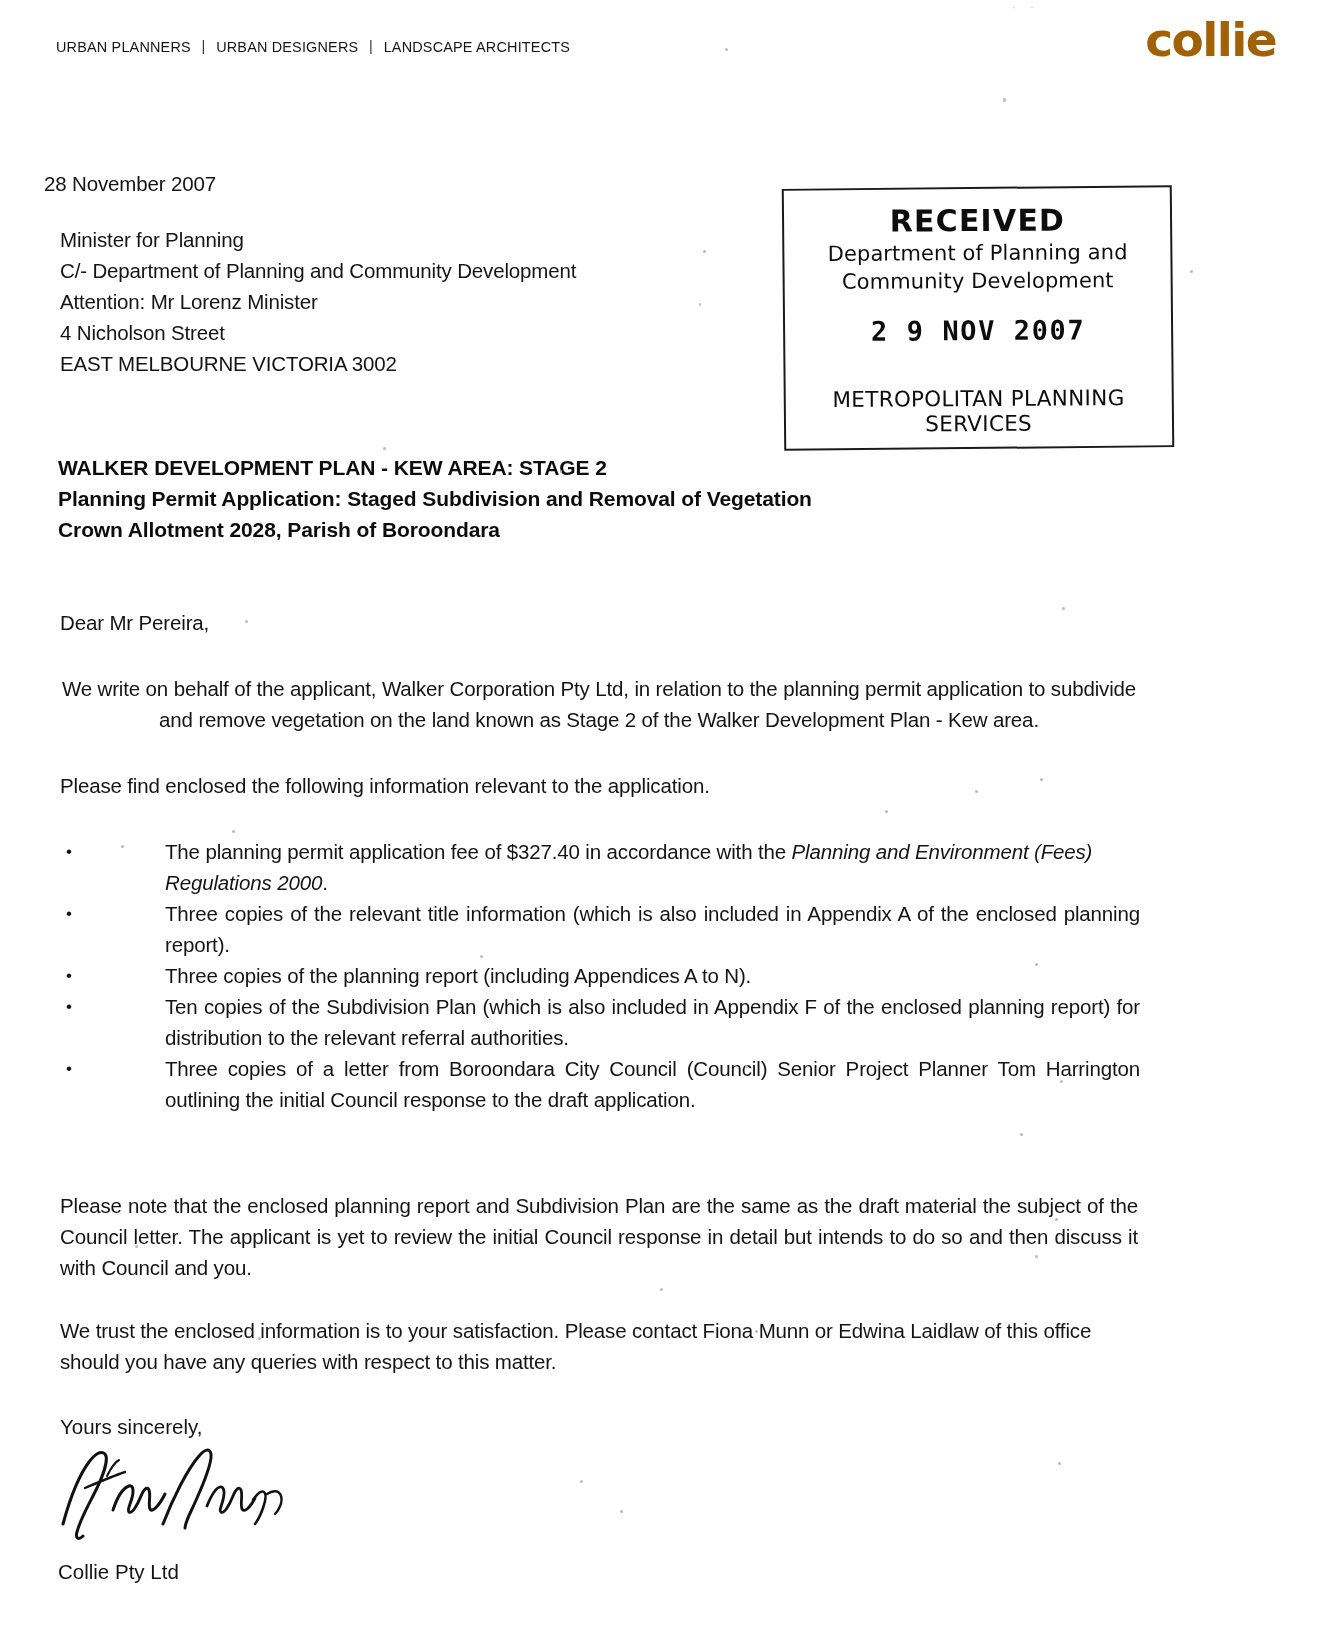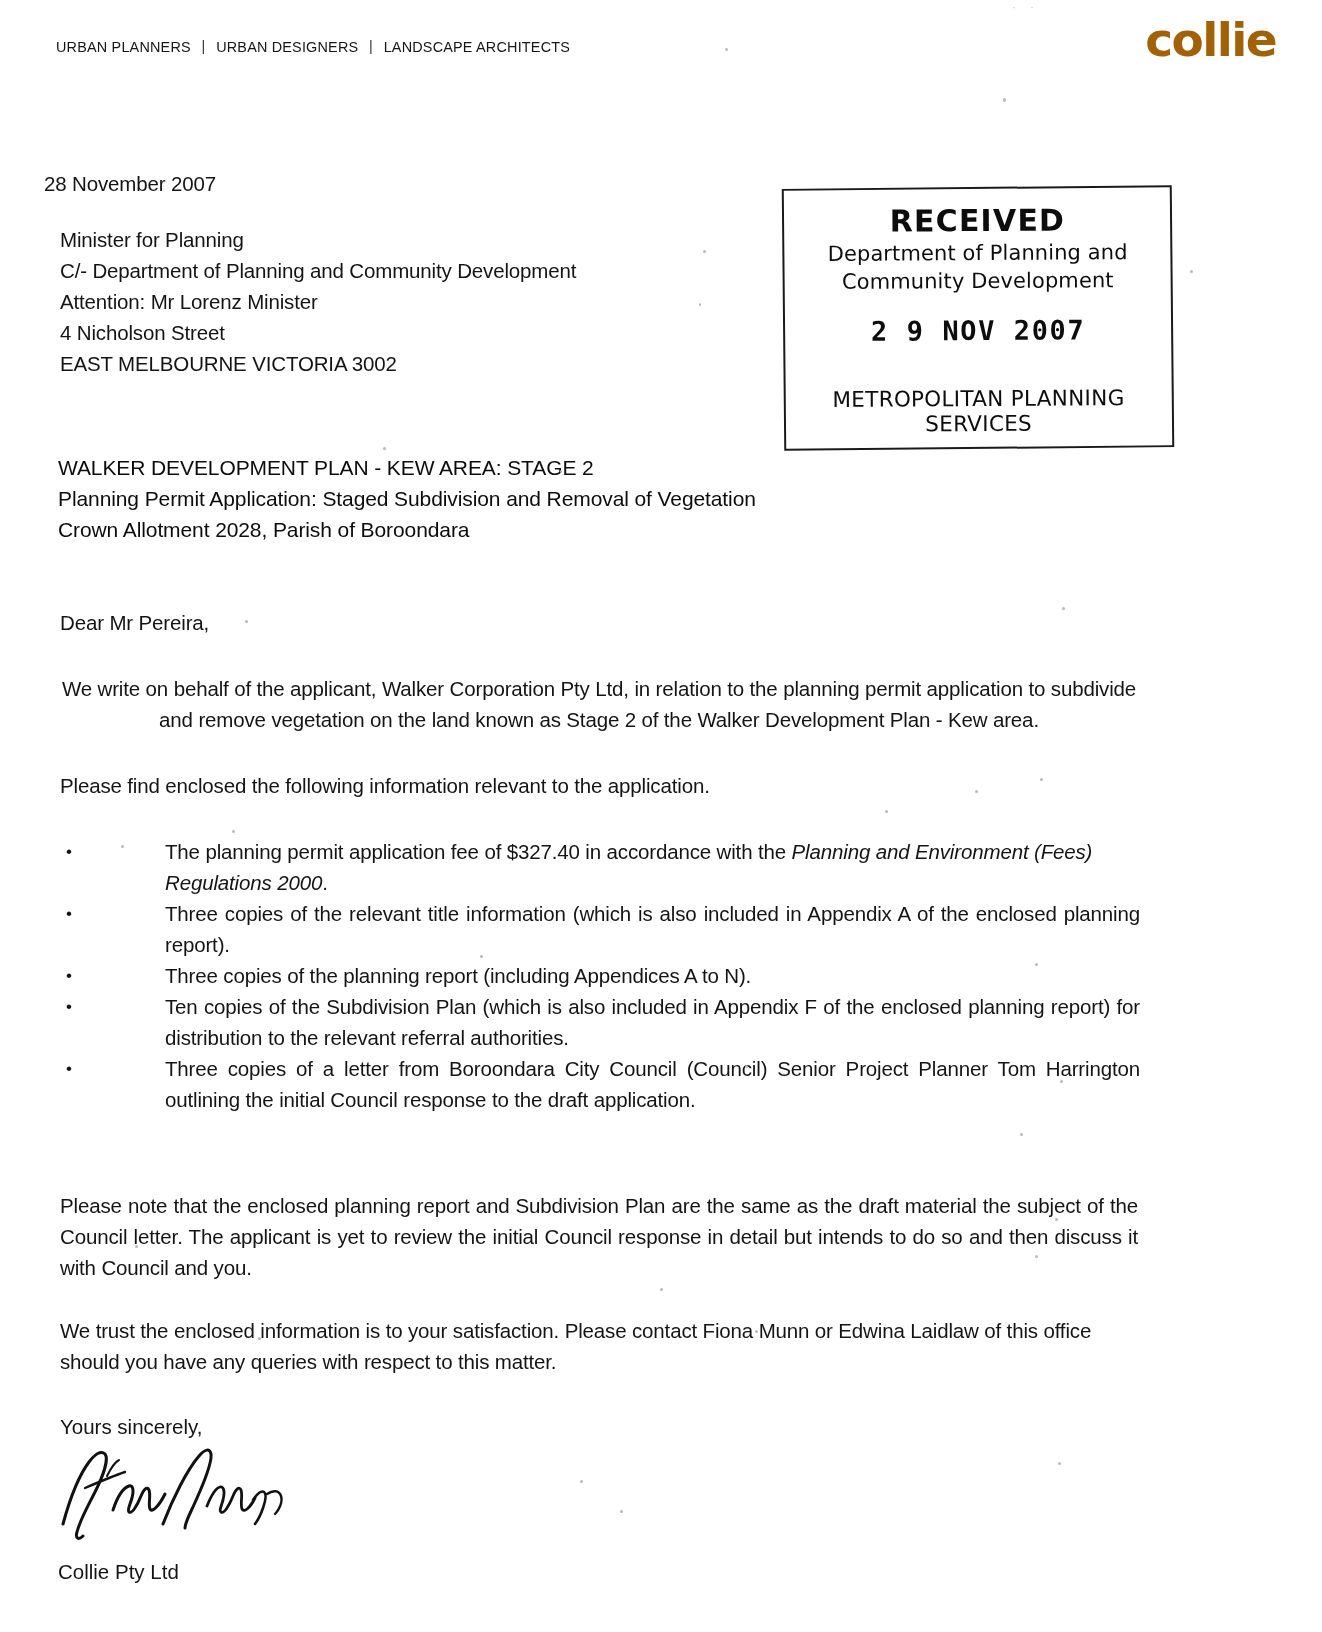--- a/index.html
+++ b/index.html
@@ -135,21 +135,21 @@
     font-size: 21.5px;
     line-height: 25px;
     letter-spacing: 0.3px;
   }
 
   
   .subject {
     position: absolute;
     left: 58px;
     top: 452px;
-    font-weight: normal;
+    font-weight: bold;
     font-size: 21px;
     line-height: 31px;
     color: #0c0c0c;
     letter-spacing: -0.1px;
   }
   .subject div { white-space: nowrap; }
 
   
   .salutation {
     left: 60px;

